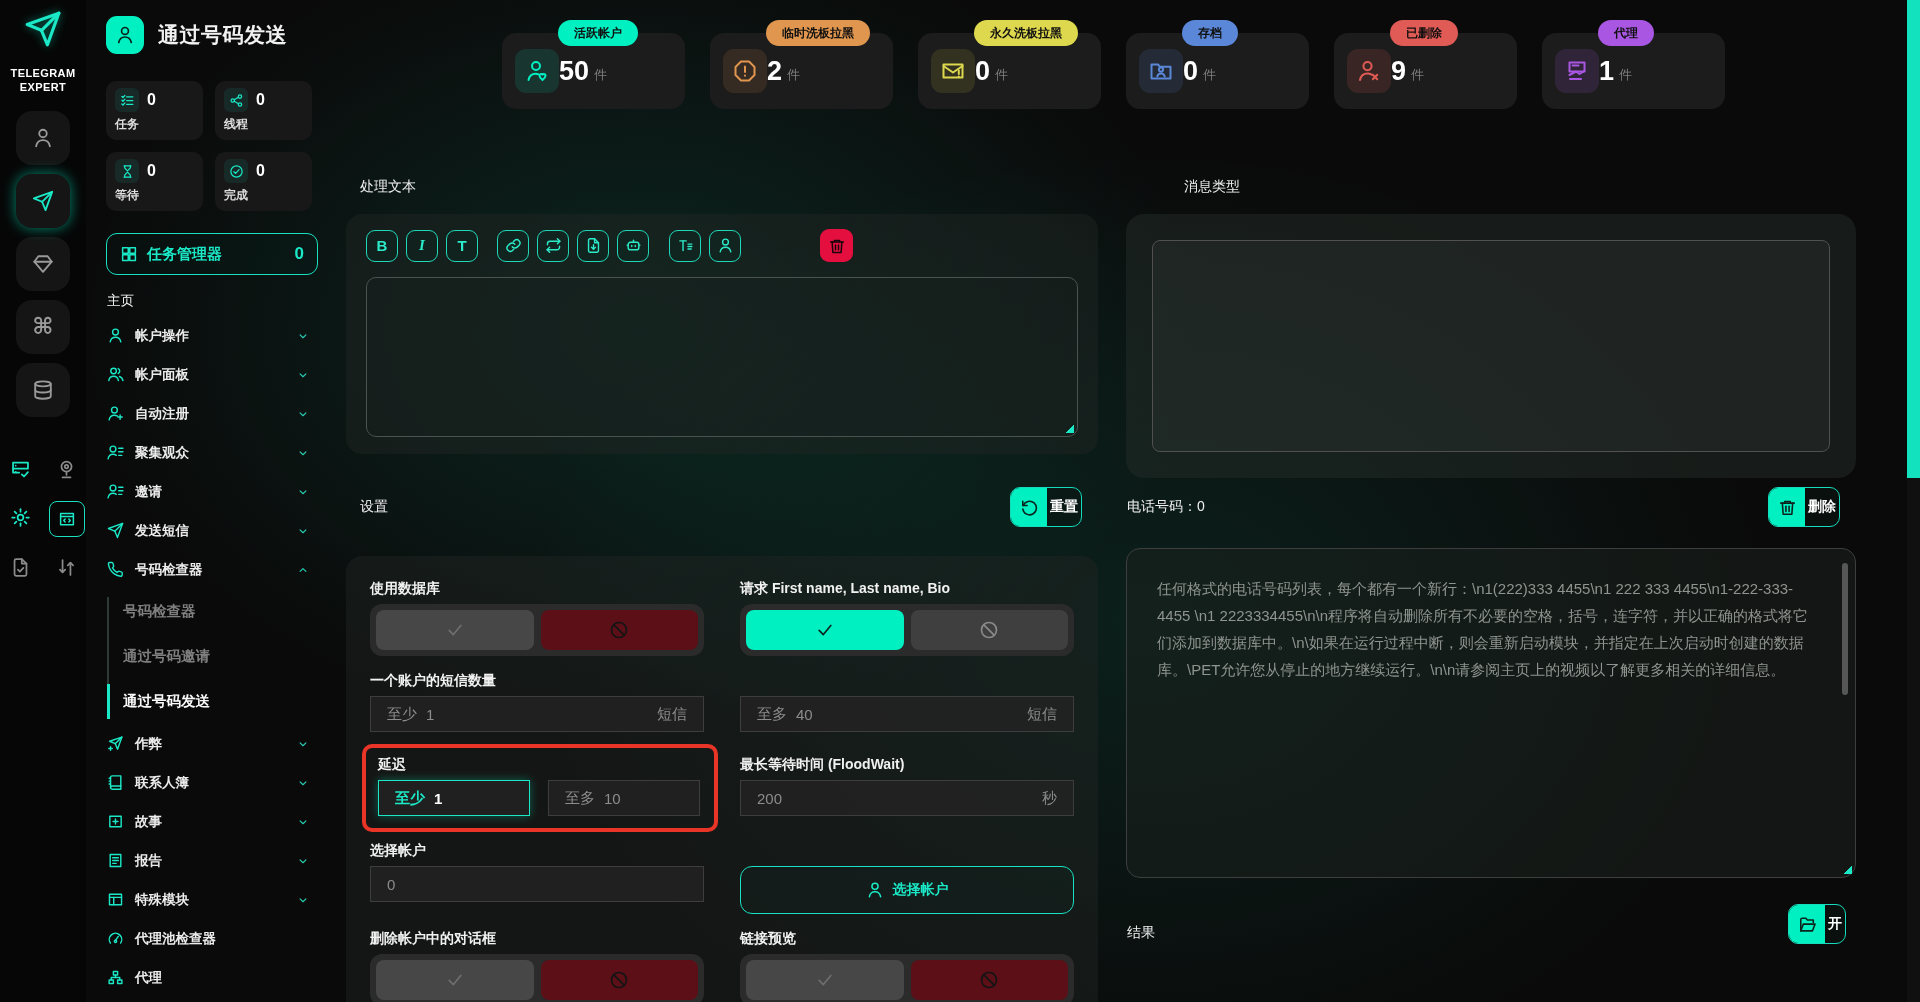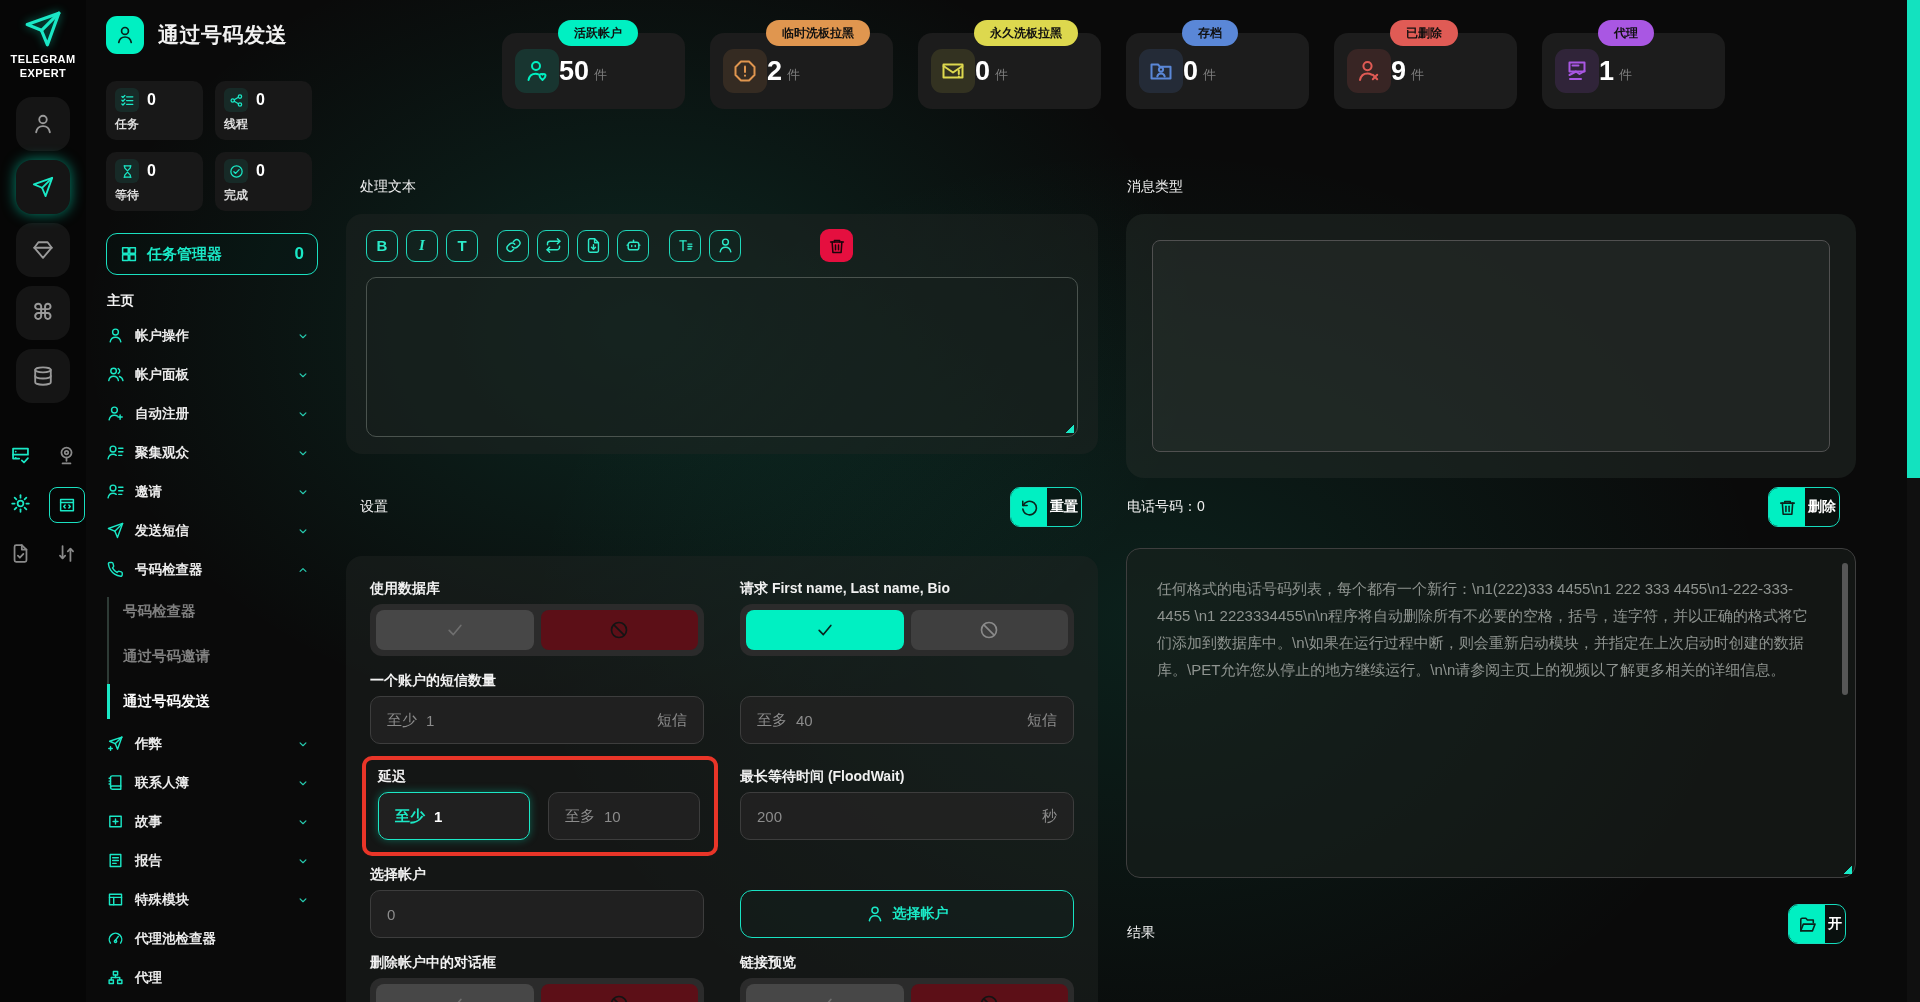--- a/index.html
+++ b/index.html
@@ -10,21 +10,21 @@
     radial-gradient(1000px 760px at 1150px 620px, rgba(23,214,170,.11), transparent 62%),
     #0a0a0a;
   color:#f1f1f1;font-family:"Liberation Sans","DejaVu Sans",sans-serif;
 }
 .ic{display:inline-flex;width:18px;height:18px;flex:0 0 auto}
 .ic svg{width:100%;height:100%;fill:none;stroke:currentColor;stroke-width:2;stroke-linecap:round;stroke-linejoin:round}
 
 
 .rail{position:absolute;left:0;top:0;width:86px;height:100%;background:#060606;display:flex;flex-direction:column;align-items:center;z-index:6}
 .logo{margin-top:10px;color:#1ae8c6;width:38px;height:38px;filter:drop-shadow(0 0 5px rgba(0,240,196,.45))}
-.brand{margin-top:4px;text-align:center;font-weight:800;font-size:11px;letter-spacing:.4px;line-height:1.3;color:#fff}
+.brand{margin-top:18px;text-align:center;font-weight:800;font-size:11px;letter-spacing:.4px;line-height:1.3;color:#fff}
 .rail-nav{margin-top:16px;display:flex;flex-direction:column;gap:9px}
 .rail-btn{width:54px;height:54px;border-radius:16px;background:#151515;display:flex;align-items:center;justify-content:center;color:#9a9a9a;cursor:pointer}
 .rail-btn .ic{width:22px;height:22px}
 .rail-btn.active{color:#1ae8c6;filter:drop-shadow(0 0 7px rgba(0,240,196,.55))}
 .cmd{font-size:23px;font-weight:700;line-height:1}
 .rail-grid{margin-top:36px;display:grid;grid-template-columns:34px 34px;gap:14px 12px}
 .rg{width:34px;height:34px;display:flex;align-items:center;justify-content:center;cursor:pointer}
 .rg .ic{width:21px;height:21px}
 .rg.teal{color:#1ae8c6}
 .rg.gray{color:#8a8a8a}
@@ -42,21 +42,21 @@
 .qs-top{display:flex;align-items:center;gap:8px}
 .qs-icw{width:24px;height:24px;border-radius:6px;background:rgba(23,230,196,.09);color:#1ae8c6;display:flex;align-items:center;justify-content:center}
 .qs-icw .ic{width:15px;height:15px}
 .qs-val{font-weight:800;font-size:16px;color:#fff}
 .qs-lab{font-size:12px;color:#dedede;margin-top:4px;font-weight:600}
 .tm-btn{margin:22px 0 0 20px;width:212px;height:42px;border:1.5px solid #1ae0c0;border-radius:11px;display:flex;align-items:center;gap:9px;padding:0 13px;color:#1ae8c6;background:rgba(0,60,48,.10);box-sizing:border-box;cursor:pointer}
 .tm-btn .ic{width:18px;height:18px}
 .tm-label{font-weight:800;font-size:15px}
 .tm-badge{margin-left:auto;font-weight:900;font-size:17px}
 .menu{position:absolute;top:286px;left:21px;right:0;font-size:13.5px}
-.menu-home{height:30px;display:flex;align-items:center;font-weight:700;color:#f2f2f2;cursor:pointer}
+.menu-home{height:30px;display:flex;align-items:center;font-weight:400;color:#f2f2f2;cursor:pointer}
 .mi{display:flex;align-items:center;height:39px;color:#ececec;font-weight:700;cursor:pointer}
 .mi .mic{width:17px;height:17px;color:#1ae8c6;margin-right:11px}
 .mi .chev{margin-left:auto;margin-right:24px;width:14px;height:14px;color:#27cdb1}
 .sub{position:relative;padding-left:16px}
 .sub:before{content:"";position:absolute;left:0;top:8px;bottom:8px;width:2px;background:#2e3b36}
 .si{height:45px;display:flex;align-items:center;color:#7f7f7f;font-weight:600;font-size:14.5px;position:relative;cursor:pointer}
 .si.active{color:#fbfbfb;font-weight:700}
 .si.active:after{content:"";position:absolute;left:-16px;top:5px;bottom:5px;width:3px;background:#1ae8c6}
 
 
@@ -93,21 +93,21 @@
 .srow{display:flex;gap:36px}
 .scell{width:340px;box-sizing:border-box}
 .field-label{font-size:14px;font-weight:700;height:18px;margin-bottom:6px;white-space:nowrap}
 .toggle{height:52px;background:#2b2b2b;border-radius:12px;padding:6px;display:flex;gap:7px;box-sizing:border-box;cursor:pointer}
 .tseg{flex:1;border-radius:8px;display:flex;align-items:center;justify-content:center}
 .tseg .ic{width:20px;height:20px;stroke-width:2.4}
 .tseg.gray{background:#474747;color:#6f6f6f}
 .tseg.gray-dim{background:#3f3f3f;color:#8a8a8a}
 .tseg.red{background:#5c0f17;color:#141414}
 .tseg.teal{background:#00f0c2;color:#07251e}
-.inp{height:48px;background:rgba(34,34,34,.85);border:1px solid #3d3d3d;border-radius:10px;display:flex;align-items:center;padding:0 16px;font-size:15px;box-sizing:border-box;cursor:text}
+.inp{height:36px;background:rgba(34,34,34,.85);border:1px solid #3d3d3d;border-radius:0;display:flex;align-items:center;padding:0 16px;font-size:15px;box-sizing:border-box;cursor:text}
 .inp .pfx{color:#8c8c8c;margin-right:9px}
 .inp .val{color:#8c8c8c}
 .inp .sfx{margin-left:auto;color:#8c8c8c}
 .inp.focused{border:1.6px solid #1ce8c6;box-shadow:0 0 9px rgba(0,240,196,.35)}
 .inp.focused .pfx{color:#1ce8c6;font-weight:700}
 .inp.focused .val{color:#fff;font-weight:700}
 .mb16{margin-bottom:16px}.mb12{margin-bottom:12px}.mb10{margin-bottom:10px}
 .red-box{border:4px solid #e93528;border-radius:10px;padding:8px 12px 12px;margin:0 -14px 0 -8px}
 .delay-inputs{display:flex;gap:18px}
 .delay-inputs .inp{width:152px}
@@ -732,21 +732,21 @@
             <path d="M14 10.5v6.5"></path>
           </svg>
         </span>
       </div>
   </div>
   <div class="pt-area">
     <div class="resize-h"></div>
   </div>
 </div>
 
-<div class="sec-label" style="left:1127px;top:178px">消息类型</div>
+<div class="sec-label" style="left:1184px;top:178px">消息类型</div>
 <div class="panel msg-card">
   <div class="msg-inner"></div>
 </div>
 
 <div class="sec-label" style="left:360px;top:498px">设置</div>
 <div class="combo" style="left:1010px;top:487px">
   <span class="combo-ic">
       <span class="ic">
         <svg viewBox="0 0 24 24">
           <path d="M3.5 4v5.5H9"></path>

